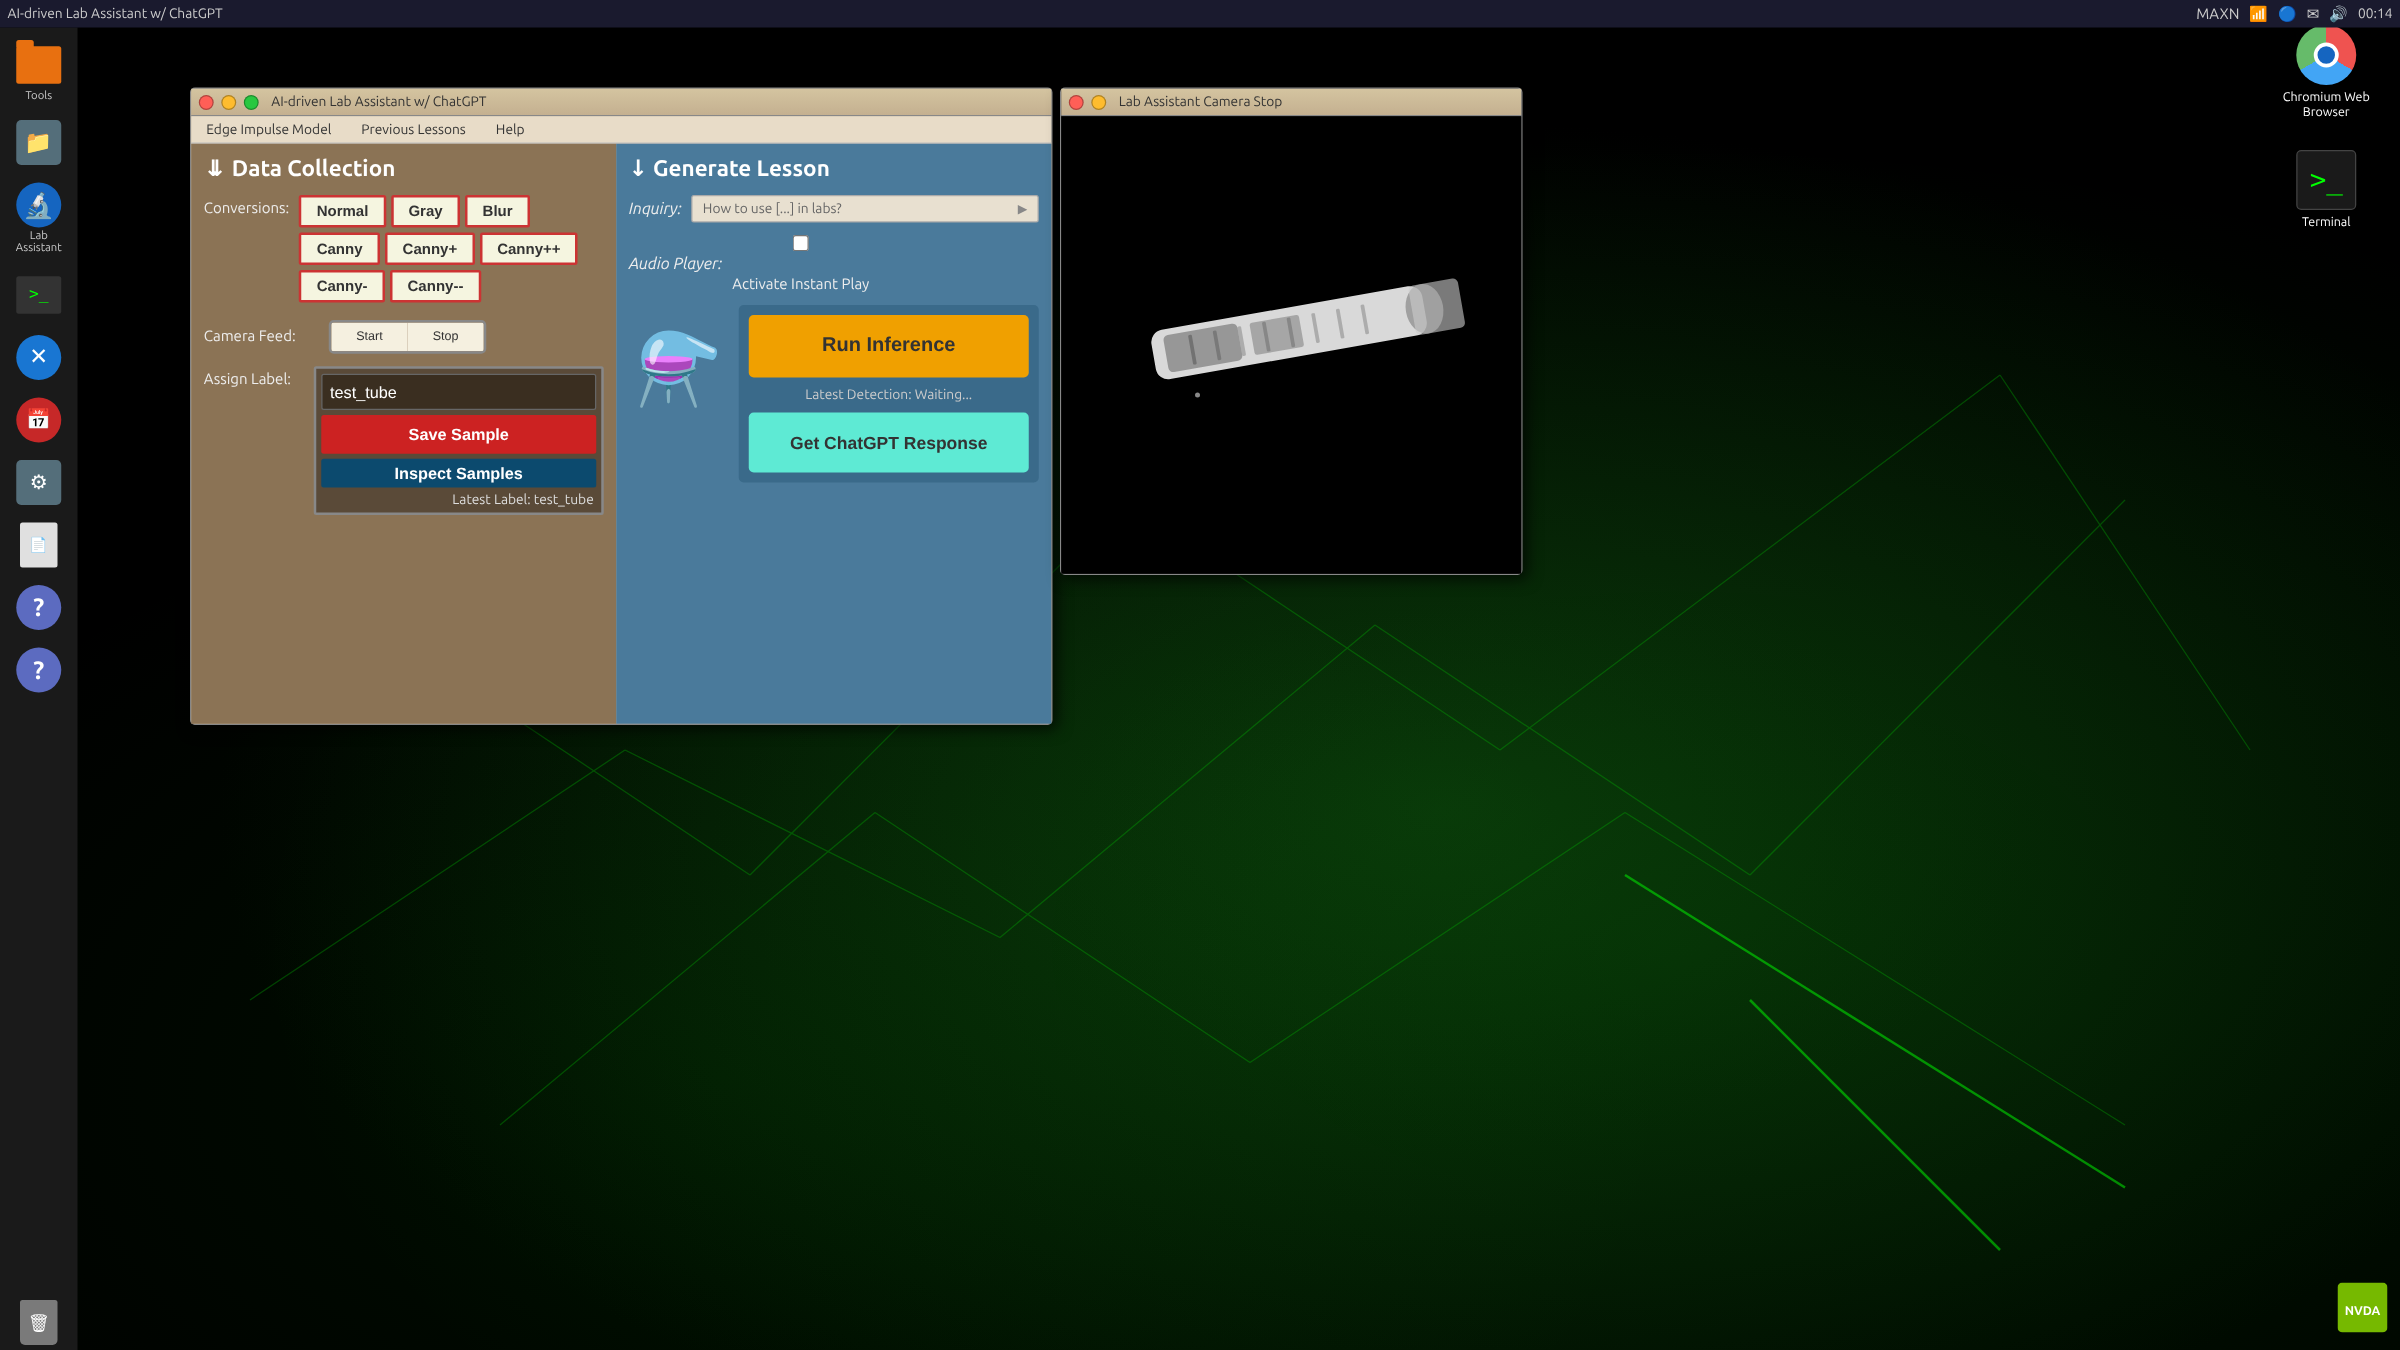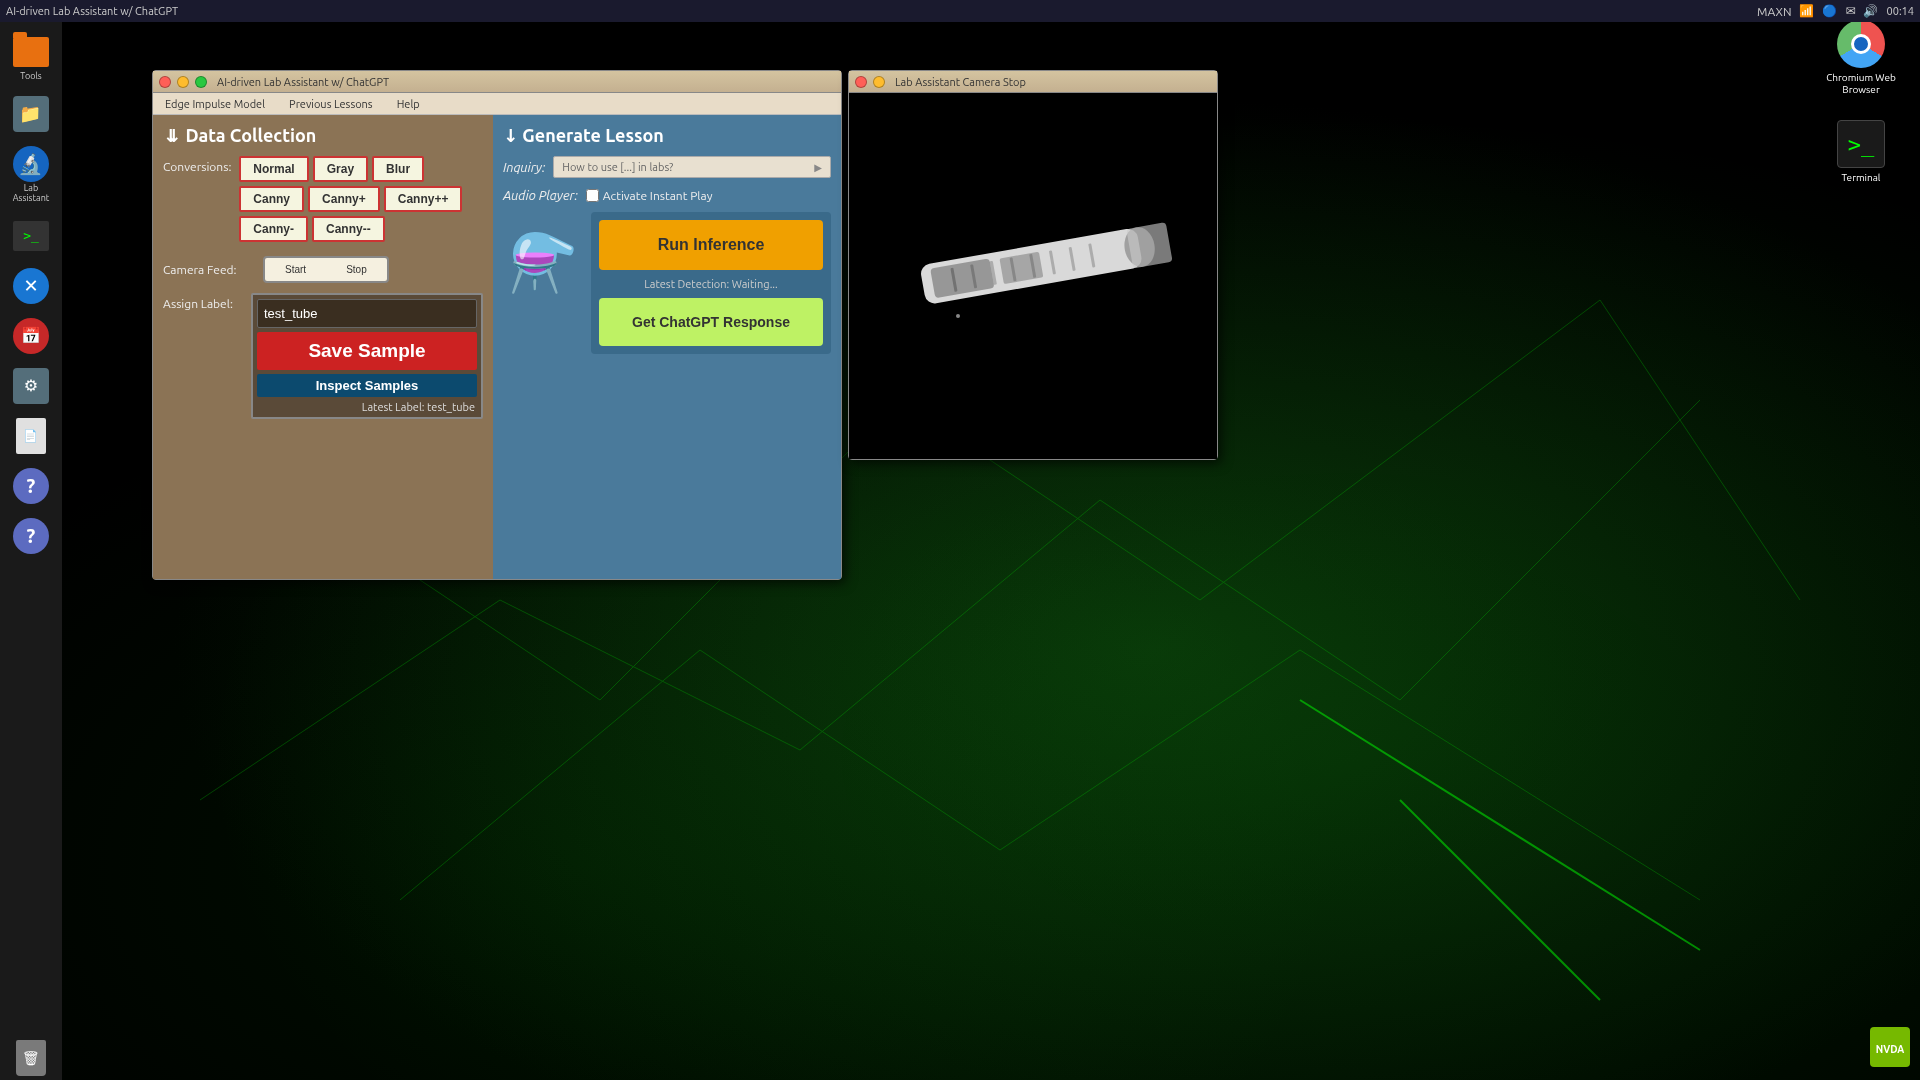--- a/index.html
+++ b/index.html
@@ -319,21 +319,21 @@
       font-size: 13px;
       padding: 6px;
       width: 100%;
       border-radius: 2px;
     }
     .save-btn {
       background: #cc2222;
       color: #fff;
       border: none;
       padding: 8px;
-      font-size: 19px;
+      font-size: 13px;
       font-weight: bold;
       cursor: pointer;
       border-radius: 2px;
       width: 100%;
     }
     .inspect-btn {
       background: #0c4a6e;
       color: #fff;
       border: none;
       padding: 4px;
@@ -395,23 +395,24 @@
       gap: 8px;
     }
     .audio-label {
       font-size: 13px;
       color: #eee;
       font-style: italic;
     }
     .audio-checkbox-label {
       display: flex;
       align-items: center;
-      gap: 4px;
+      gap: 20px;
       font-size: 12px;
       color: #eee;
+      flex-direction: column;
     }
 
     
     .middle-section {
       display: flex;
       gap: 8px;
       align-items: flex-start;
     }
 
     .lab-icon-box {
@@ -445,21 +446,21 @@
       width: 100%;
     }
 
     .detection-status {
       font-size: 11px;
       color: #ccc;
       text-align: center;
     }
 
     .chatgpt-btn {
-      background: #bef264;
+      background: #5eead4;
       color: #333;
       border: none;
       padding: 16px;
       font-size: 14px;
       font-weight: bold;
       cursor: pointer;
       border-radius: 4px;
       width: 100%;
     }
 

